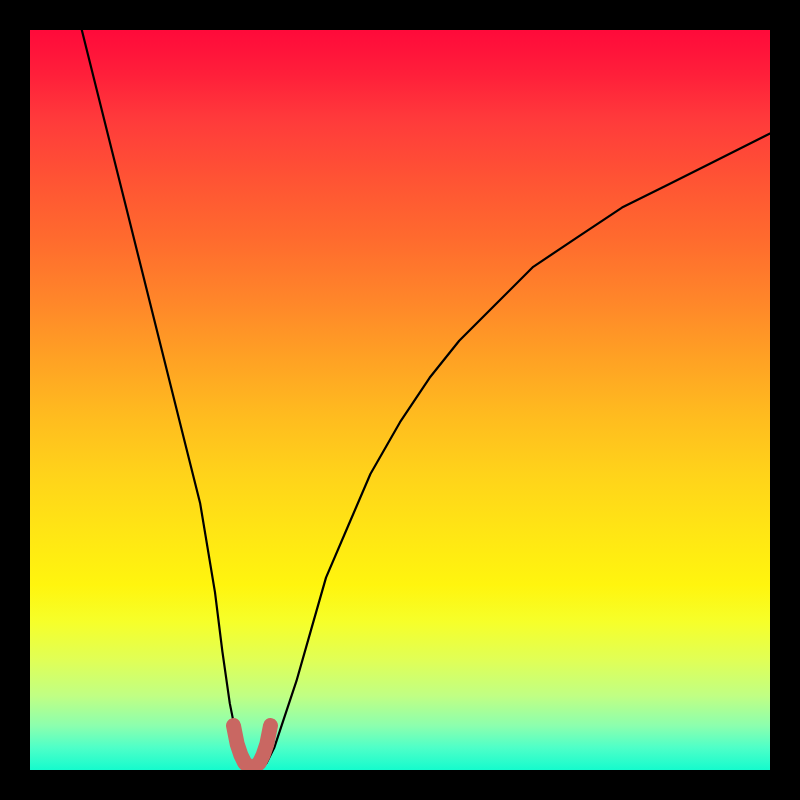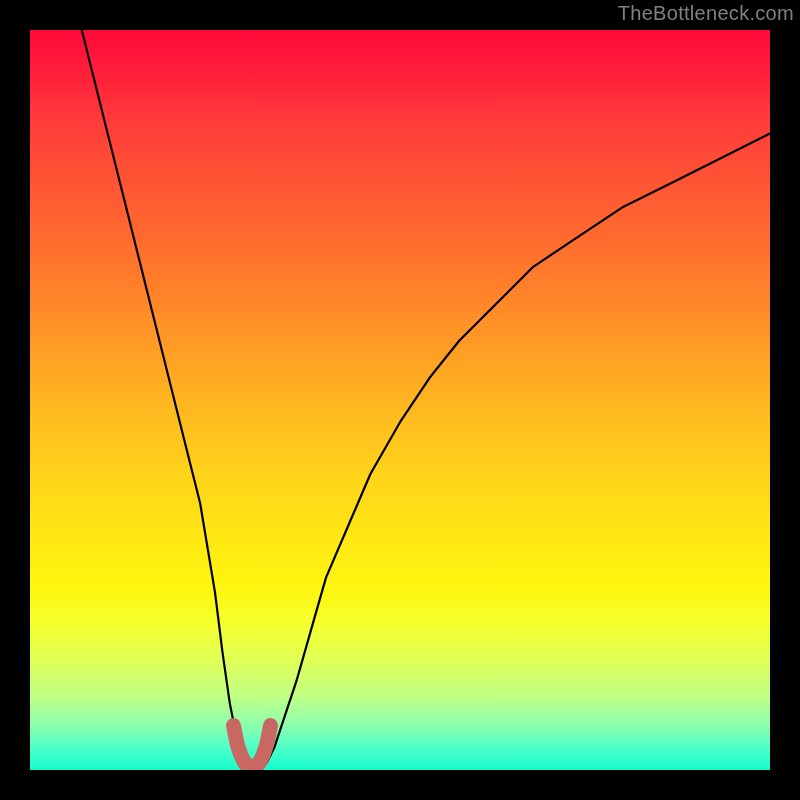--- a/index.html
+++ b/index.html
@@ -72,14 +72,13 @@
 
   <div class="plot-area">
     <div class="gradient-bg"></div>
 
     <svg class="curve-svg" viewBox="0 0 740 740" preserveAspectRatio="none">
       <path id="curve-path" fill="none" stroke="#000000" stroke-width="2.2" stroke-linecap="round" stroke-linejoin="round" d="M51.80 0.00 L66.60 59.20 L81.40 118.40 L96.20 177.60 L111.00 236.80 L125.80 296.00 L140.60 355.20 L155.40 414.40 L170.20 473.60 L185.00 562.40 L192.40 621.60 L199.80 673.40 L207.20 710.40 L214.60 732.60 L222.00 740.00 L229.40 740.00 L236.80 732.60 L244.20 717.80 L251.60 695.60 L266.40 651.20 L281.20 599.40 L296.00 547.60 L318.20 495.80 L340.40 444.00 L370.00 392.20 L399.60 347.80 L429.20 310.80 L466.20 273.80 L503.20 236.80 L547.60 207.20 L592.00 177.60 L636.40 155.40 L680.80 133.20 L740.00 103.60"></path>
       <path id="marker-path" fill="none" stroke="#c96762" stroke-width="15" stroke-linecap="round" stroke-linejoin="round" d="M203.50 695.60 L207.20 714.10 L210.90 725.20 L214.60 732.60 L218.30 736.30 L222.00 737.78 L225.70 736.30 L229.40 732.60 L233.10 725.20 L236.80 714.10 L240.50 695.60"></path>
     </svg>
   </div>
 
-  <div class="watermark">TheBottleneck.com</div>
 </div>
 
 </body></html>

